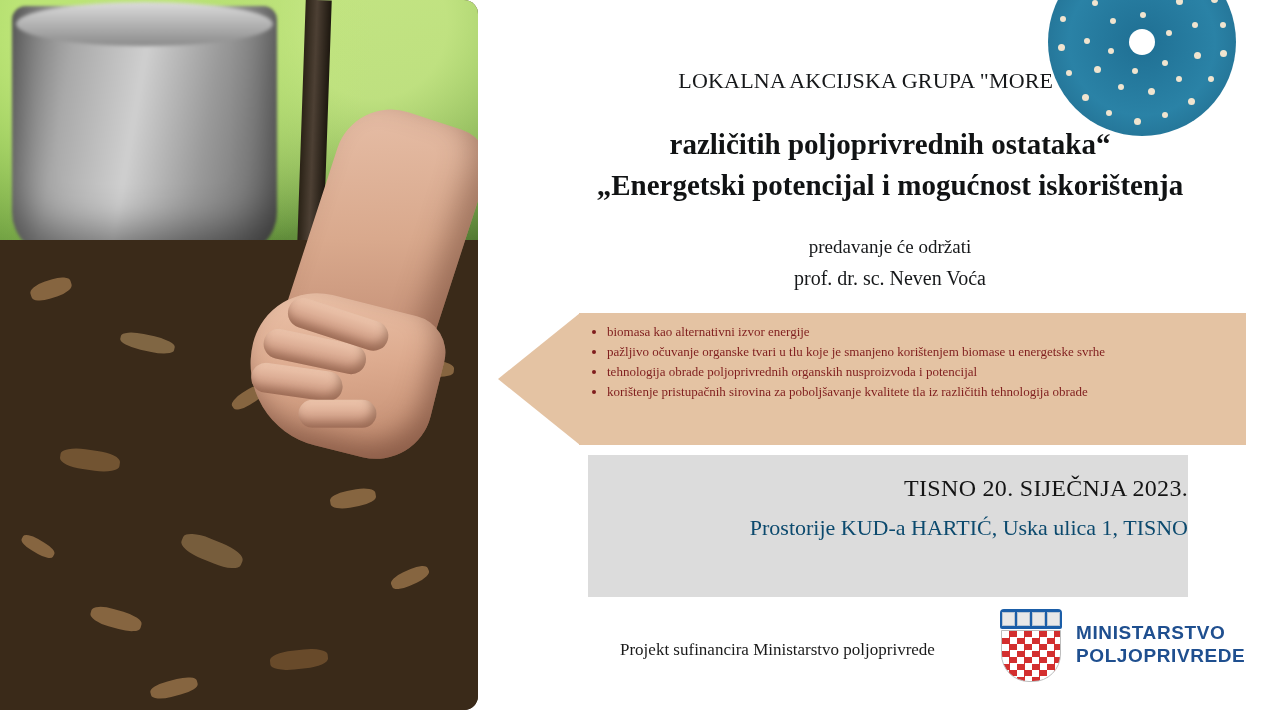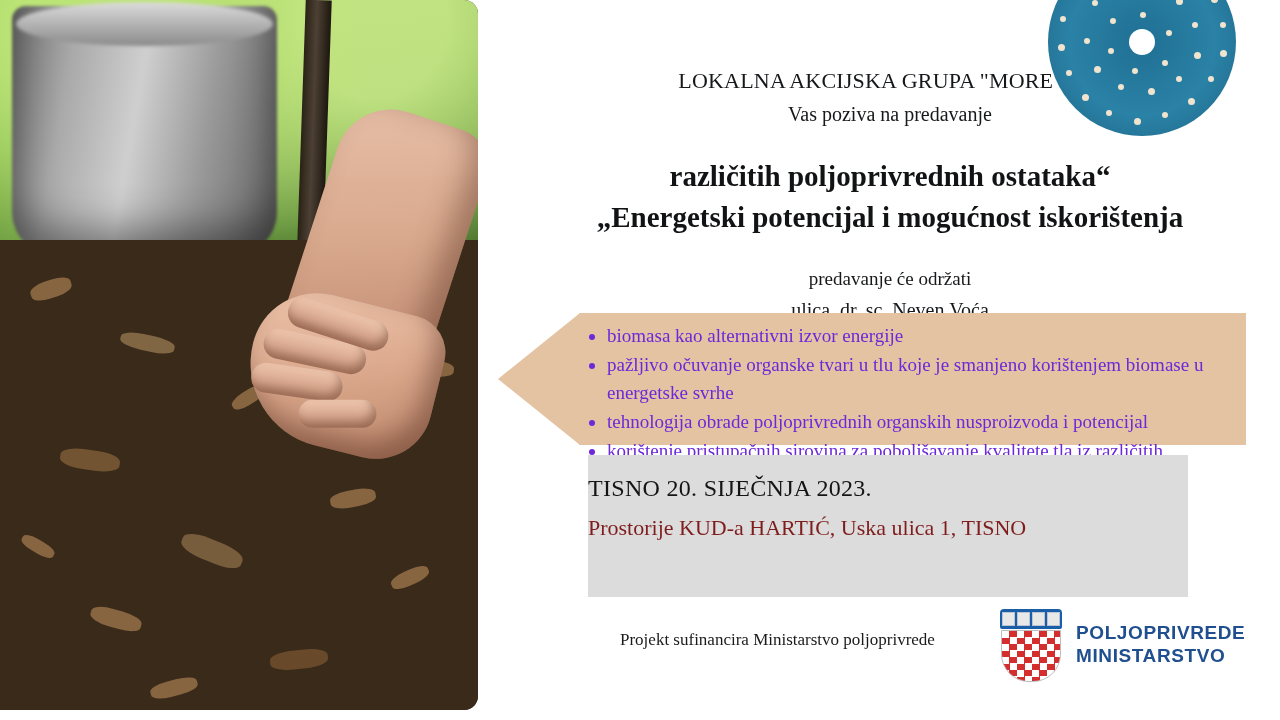--- a/index.html
+++ b/index.html
@@ -183,66 +183,66 @@
     background: #e4c3a3;
     box-sizing: border-box;
     padding: 9px 16px 9px 4px;
   }
   .banner-body ul {
     margin: 0;
     padding-left: 24px;
     list-style: disc;
   }
   .banner-body li {
-    font-size: 19px;
+    font-size: 13px;
     line-height: 1.47;
-    color: #6d28d9;
+    color: #7f1d1d;
     margin-bottom: 1px;
   }
 
   
   .details-box {
     position: absolute;
     left: 88px;
     top: 455px;
     width: 600px;
     height: 142px;
     background: #dcdcdc;
-    text-align: left;
+    text-align: right;
     box-sizing: border-box;
     padding-top: 20px;
   }
   .details-line-1 {
     font-size: 24px;
     letter-spacing: 0.3px;
     color: #141414;
   }
   .details-line-2 {
     font-size: 22px;
     margin-top: 13px;
-    color: #7f1d1d;
+    color: #0c4a6e;
   }
   .details-line-3 {
     font-size: 21px;
     margin-top: 13px;
     color: #141414;
   }
 
   
   .footer {
     position: absolute;
     left: 0;
     top: 625px;
     width: 780px;
     height: 70px;
   }
   .footer-text {
     position: absolute;
     left: 120px;
-    top: 5px;
+    top: 15px;
     font-size: 17px;
     color: #1a1a1a;
   }
   .ministry-logo {
     position: absolute;
     left: 498px;
     top: -18px;
     width: 240px;
     height: 80px;
   }
@@ -386,27 +386,26 @@
     <div class="u-dot" style="left:62px; top:70px; width:6px; height:6px;"></div>
     <div class="u-dot" style="left:92px; top:64px; width:6px; height:6px;"></div>
     <div class="u-dot" style="left:118px; top:82px; width:6px; height:6px;"></div>
     <div class="u-dot" style="left:114px; top:112px; width:6px; height:6px;"></div>
     <div class="u-dot" style="left:84px; top:120px; width:6px; height:6px;"></div>
     <div class="u-dot" style="left:60px; top:100px; width:6px; height:6px;"></div>
   </div>
 
   <div class="header-block">
     <div class="org-line">LOKALNA AKCIJSKA GRUPA "MORE 249"</div>
-    <div class="invite-line">Vas poziva na predavanje</div>
     <div class="lecture-title">
       <div>različitih poljoprivrednih ostataka“</div>
       <div>„Energetski potencijal i mogućnost iskorištenja</div>
     </div>
     <div class="speaker-intro">predavanje će održati</div>
-    <div class="speaker-name">ulica. dr. sc. Neven Voća</div>
+    <div class="speaker-name">prof. dr. sc. Neven Voća</div>
   </div>
 
   <div class="banner-wrap">
     <div class="banner-arrow"></div>
     <div class="banner-body">
       <ul>
         <li>biomasa kao alternativni izvor energije</li>
         <li>pažljivo očuvanje organske tvari u tlu koje je smanjeno korištenjem biomase u energetske svrhe</li>
         <li>tehnologija obrade poljoprivrednih organskih nusproizvoda i potencijal</li>
         <li>korištenje pristupačnih sirovina za poboljšavanje kvalitete tla  iz različitih tehnologija obrade</li>
@@ -425,19 +424,19 @@
       <div class="coat">
         <div class="coat-crown">
           <div class="crown-cell" style="left:2px;"></div>
           <div class="crown-cell" style="left:17px;"></div>
           <div class="crown-cell" style="left:32px;"></div>
           <div class="crown-cell" style="left:47px;"></div>
         </div>
         <div class="coat-shield"></div>
       </div>
       <div class="ministry-name">
+        <div>MINISTARSTVO</div>
         <div>POLJOPRIVREDE</div>
-        <div>MINISTARSTVO</div>
       </div>
     </div>
   </div>
 
 </div>
 
 </body></html>

